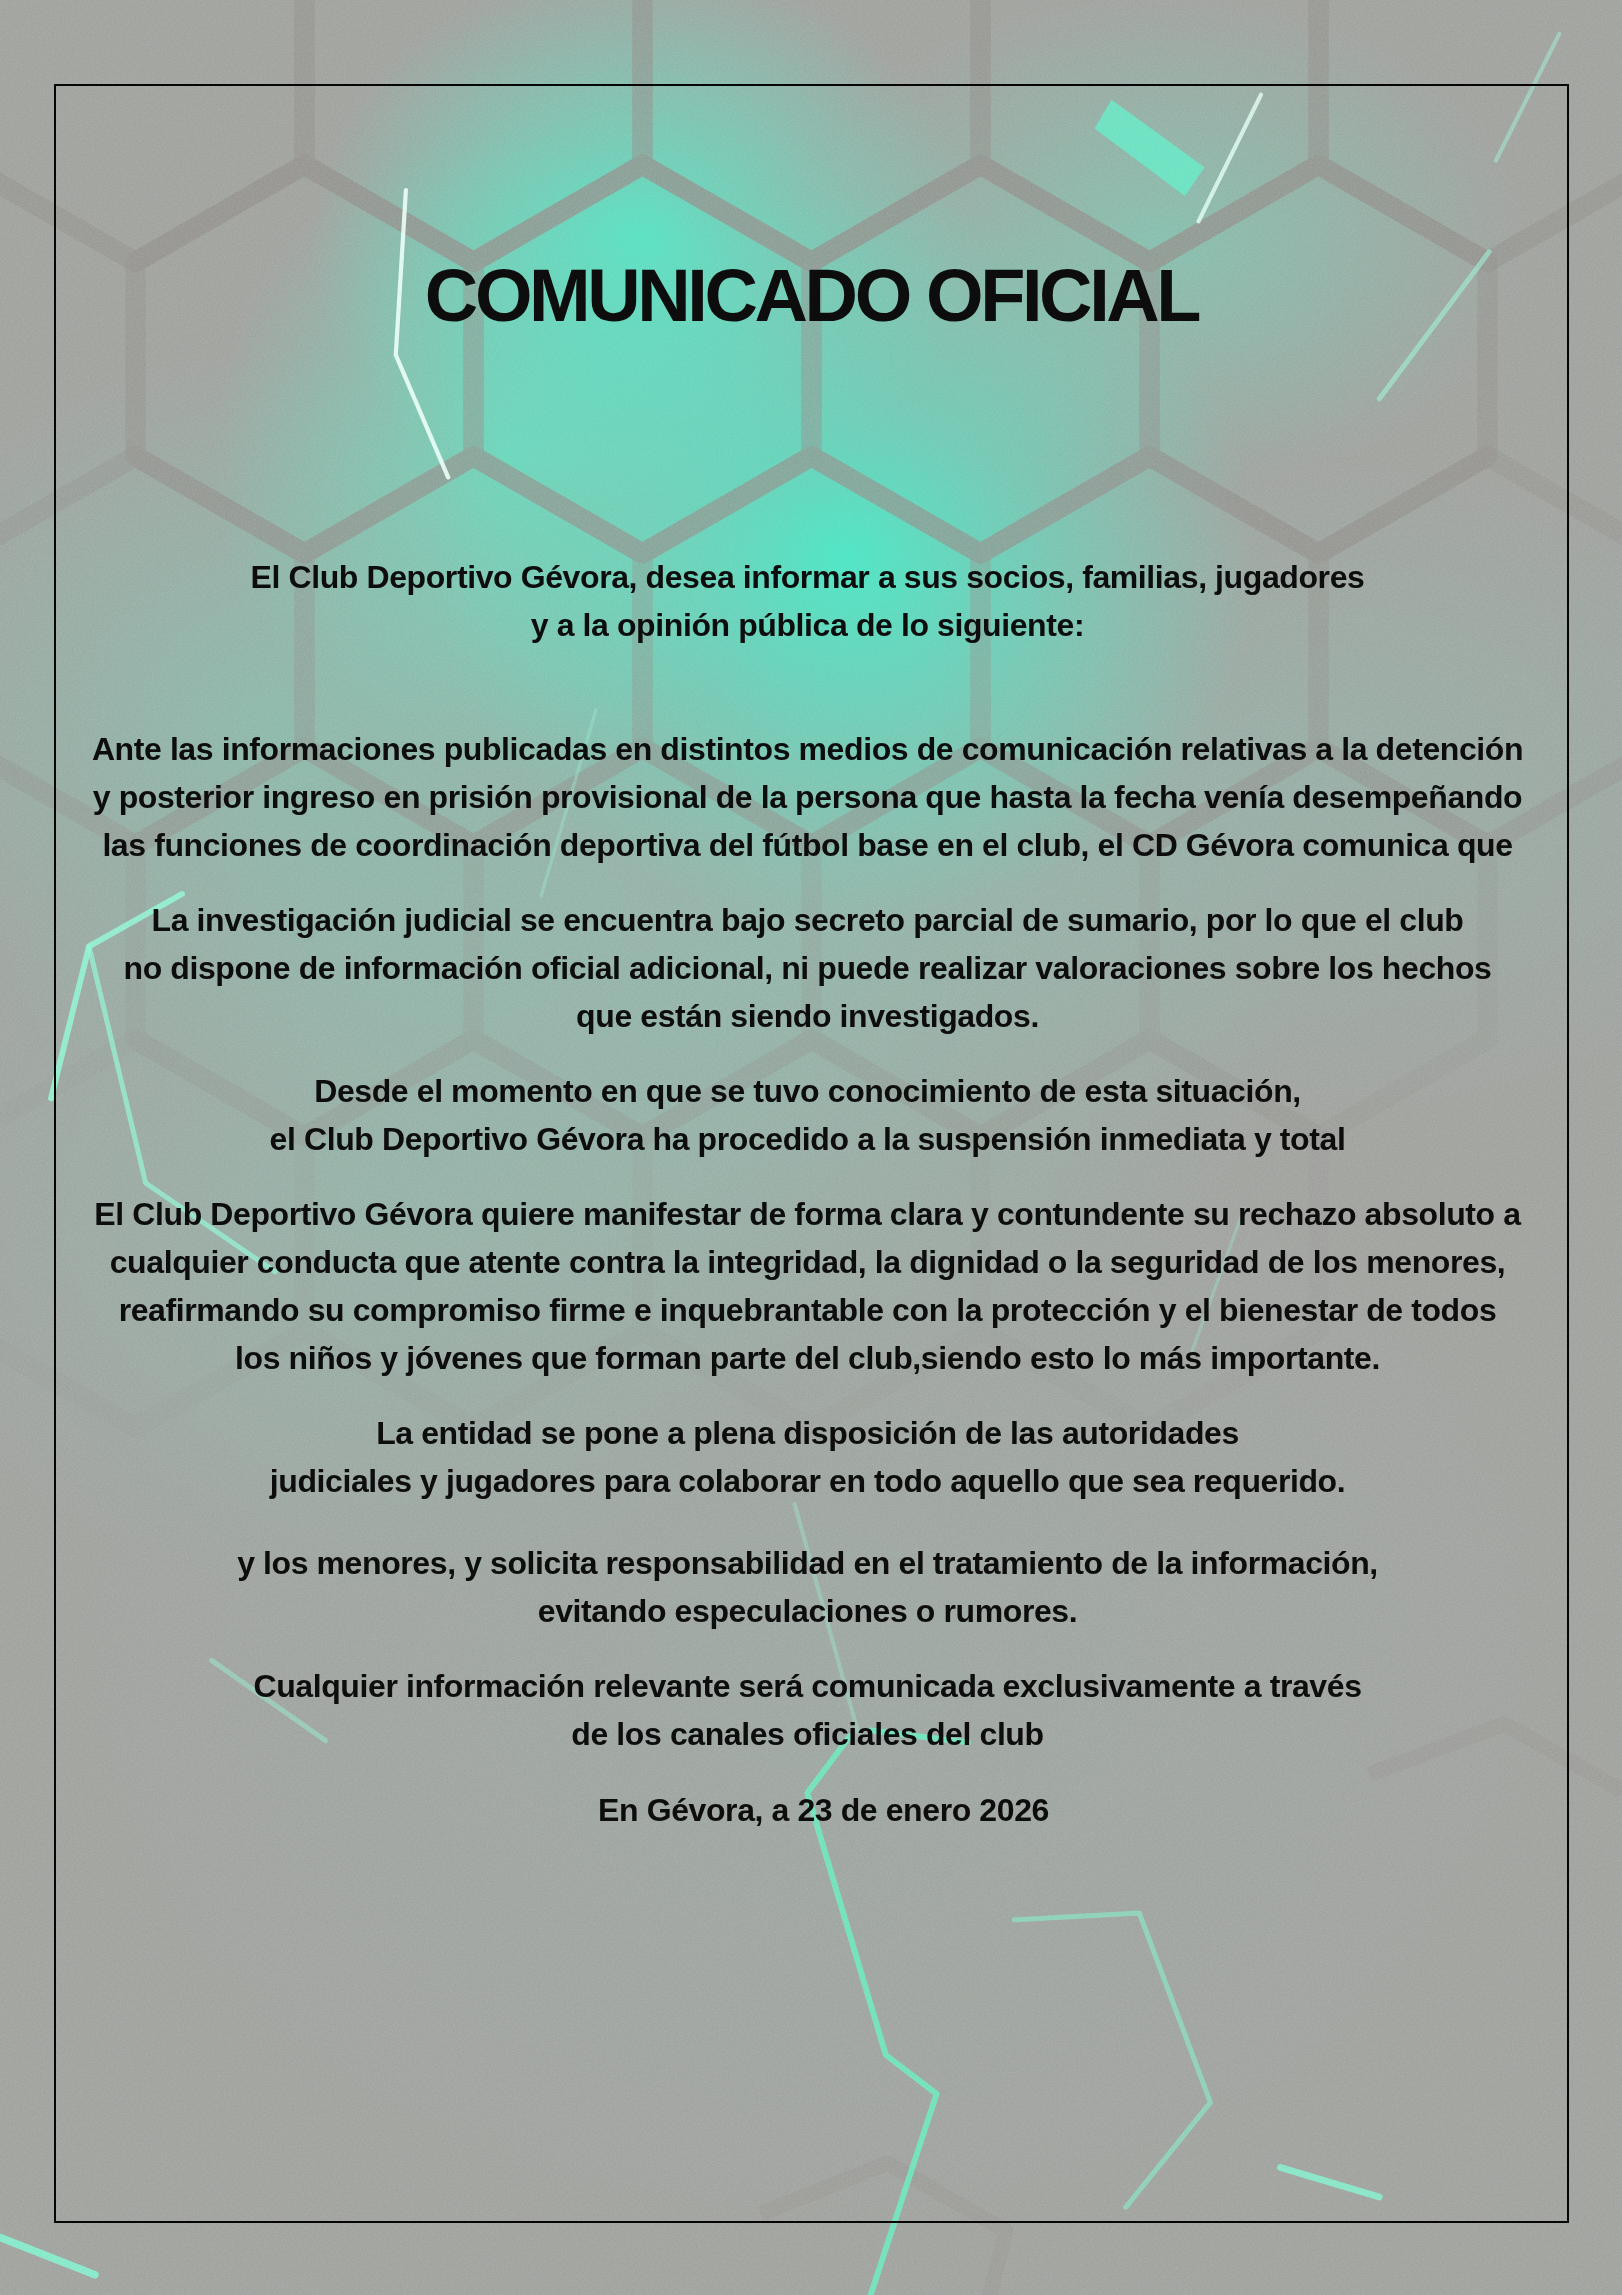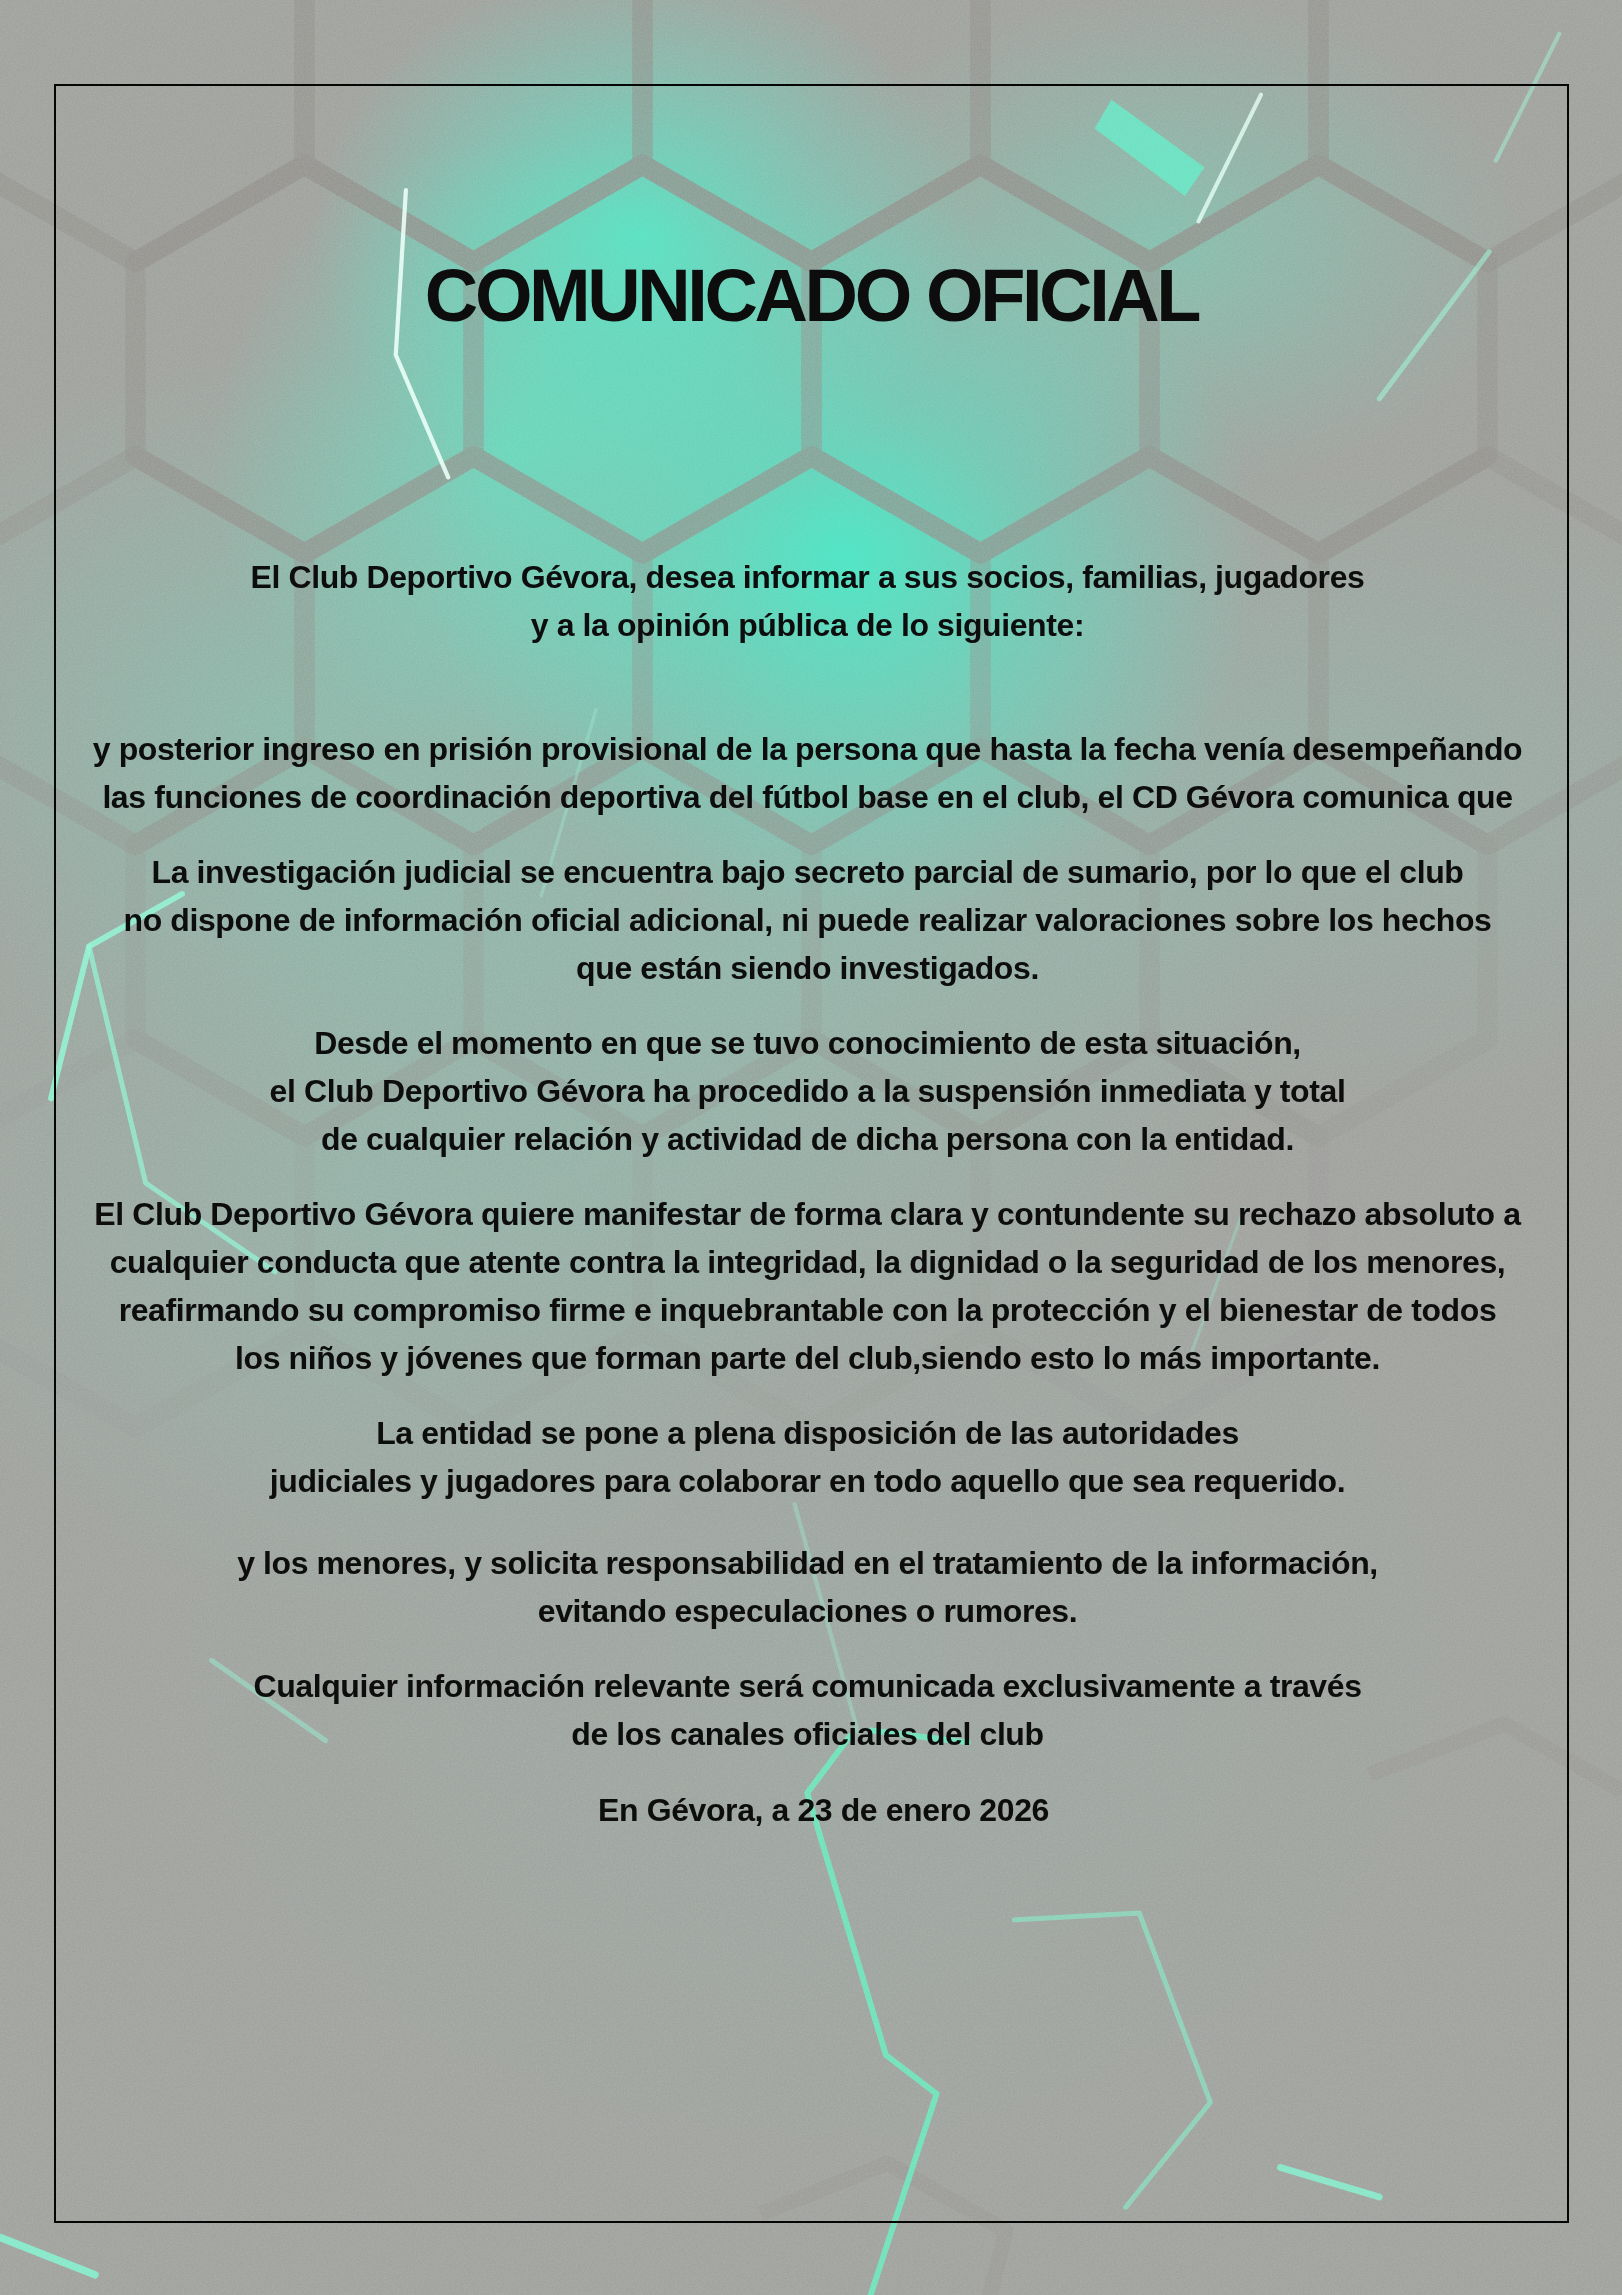--- a/index.html
+++ b/index.html
@@ -143,34 +143,34 @@
 
   <div class="content">
     <h1 class="title">COMUNICADO OFICIAL</h1>
 
     <p class="para intro">
       <span class="line">El Club Deportivo Gévora, desea informar a sus socios, familias, jugadores</span>
       <span class="line">y a la opinión pública de lo siguiente:</span>
     </p>
 
     <p class="para first">
+      <span class="line">Ante las informaciones publicadas en distintos medios de comunicación relativas a la detención</span>
       <span class="line">y posterior ingreso en prisión provisional de la persona que hasta la fecha venía desempeñando</span>
       <span class="line">las funciones de coordinación deportiva del fútbol base en el club, el CD Gévora comunica que</span>
     </p>
 
     <p class="para">
       <span class="line">La investigación judicial se encuentra bajo secreto parcial de sumario, por lo que el club</span>
       <span class="line">no dispone de información oficial adicional, ni puede realizar valoraciones sobre los hechos</span>
       <span class="line">que están siendo investigados.</span>
     </p>
 
     <p class="para">
       <span class="line">Desde el momento en que se tuvo conocimiento de esta situación,</span>
       <span class="line">el Club Deportivo Gévora ha procedido a la suspensión inmediata y total</span>
-      <span class="line">de cualquier relación y actividad de dicha persona con la entidad.</span>
     </p>
 
     <p class="para">
       <span class="line">El Club Deportivo Gévora quiere manifestar de forma clara y contundente su rechazo absoluto a</span>
       <span class="line">cualquier conducta que atente contra la integridad, la dignidad o la seguridad de los menores,</span>
       <span class="line">reafirmando su compromiso firme e inquebrantable con la protección y el bienestar de todos</span>
       <span class="line">los niños y jóvenes que forman parte del club,siendo esto lo más importante.</span>
     </p>
 
     <p class="para">

